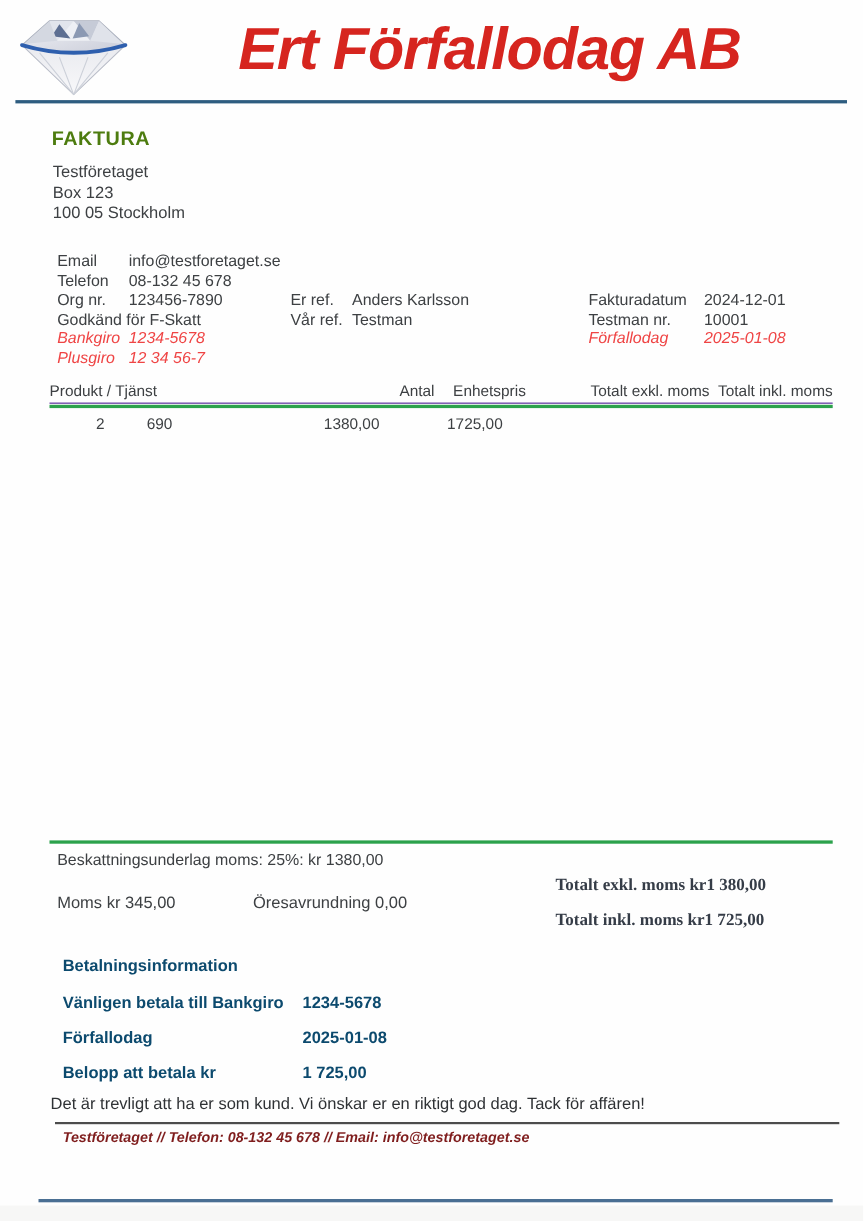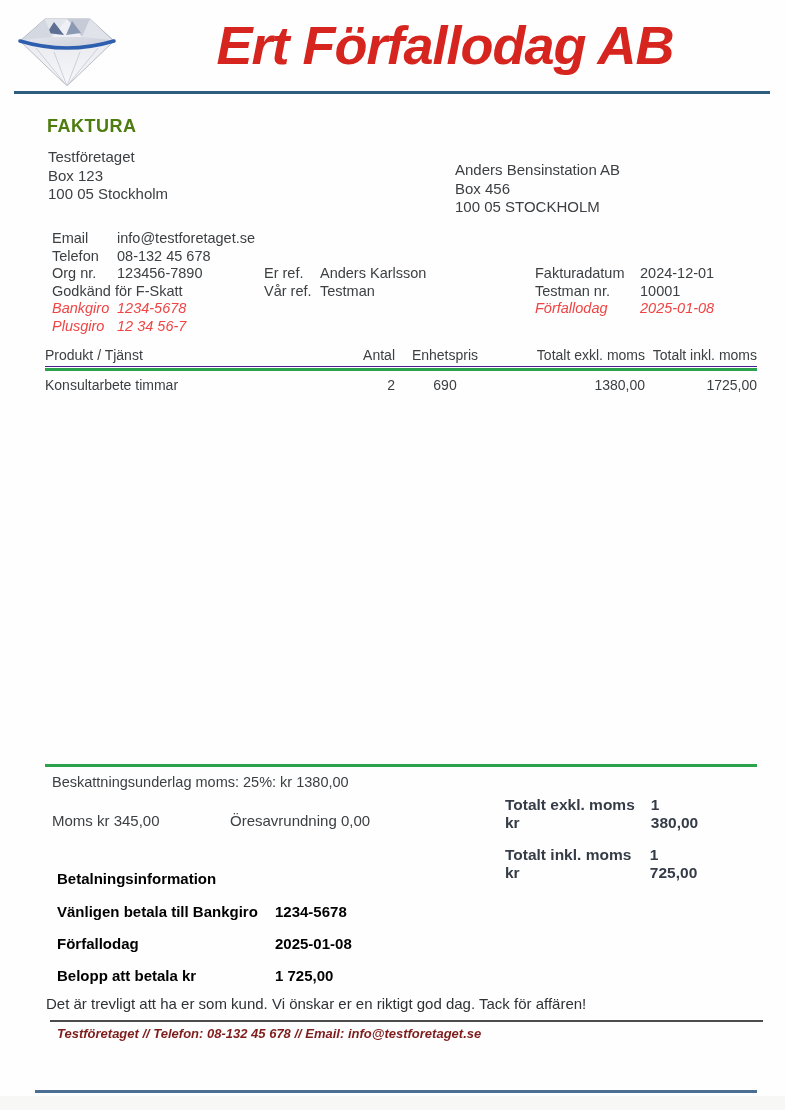--- a/index.html
+++ b/index.html
@@ -37,23 +37,23 @@
   .c2{width:50px;text-align:right;}
   .c3{width:100px;text-align:center;}
   .c4{width:150px;text-align:right;}
   .c5{width:112px;text-align:right;}
   
   .sum-rule{position:absolute;left:45px;top:764px;width:712px;height:3px;background:#2ca24c;}
   .taxbase{position:absolute;left:52px;top:774px;font-size:14.5px;}
   .moms{position:absolute;left:52px;top:812px;font-size:15px;}
   .rounding{position:absolute;left:230px;top:812px;font-size:15px;}
   .totals{position:absolute;left:505px;top:796px;width:205px;font-size:15.5px;font-weight:bold;color:#353c47;}
-  .totals .trow{display:flex;justify-content:flex-start;margin-bottom:14px;}
+  .totals .trow{display:flex;justify-content:flex-start;margin-bottom:14px;font-family:Liberation Serif, serif;}
   
-  .payment{position:absolute;left:57px;top:870px;font-size:15px;font-weight:bold;color:#000000;}
+  .payment{position:absolute;left:57px;top:870px;font-size:15px;font-weight:bold;color:#0c4a6e;}
   .payment .ptitle{margin-bottom:16px;}
   .payment .prow{margin-bottom:15px;}
   .payment .plbl{display:inline-block;width:218px;}
   
   .closing{position:absolute;left:46px;top:995px;font-size:15px;color:#2f3235;}
   .footer-rule{position:absolute;left:50px;top:1020px;width:713px;height:2px;background:#4c4c4c;}
   .footer-text{position:absolute;left:57px;top:1026px;font-size:13px;font-weight:bold;font-style:italic;color:#7f1d1d;}
   .bottom-rule{position:absolute;left:35px;top:1090px;width:722px;height:3px;background:#4a6f93;}
   .scan-edge{position:absolute;left:0;top:1096px;width:785px;height:14px;background:#f7f7f6;}
 </style>
@@ -87,25 +87,20 @@
   </svg>
   <div class="brand-name">Ert Förfallodag AB</div>
   <div class="brand-rule"></div>
 
   <h1 class="faktura">FAKTURA</h1>
   <div class="sender">
     <div>Testföretaget</div>
     <div>Box 123</div>
     <div>100 05 Stockholm</div>
   </div>
-  <div class="recipient">
-    <div>Anders Bensinstation AB</div>
-    <div>Box 456</div>
-    <div>100 05 STOCKHOLM</div>
-  </div>
 
   <div class="contact">
     <div><span class="lbl">Email</span><span>info@testforetaget.se</span></div>
     <div><span class="lbl">Telefon</span><span>08-132 45 678</span></div>
     <div><span class="lbl">Org nr.</span><span>123456-7890</span></div>
     <div>Godkänd för F-Skatt</div>
     <div class="maroon"><span class="lbl">Bankgiro</span><span>1234-5678</span></div>
     <div class="maroon"><span class="lbl">Plusgiro</span><span>12 34 56-7</span></div>
   </div>
 
@@ -123,21 +118,20 @@
   <div class="items">
     <div class="hrow">
       <span class="c1">Produkt / Tjänst</span>
       <span class="c2">Antal</span>
       <span class="c3">Enhetspris</span>
       <span class="c4">Totalt exkl. moms</span>
       <span class="c5">Totalt inkl. moms</span>
     </div>
     <div class="grule"></div>
     <div class="drow">
-      <span class="c1">Konsultarbete timmar</span>
       <span class="c2">2</span>
       <span class="c3">690</span>
       <span class="c4">1380,00</span>
       <span class="c5">1725,00</span>
     </div>
   </div>
 
   <div class="sum-rule"></div>
   <div class="taxbase">Beskattningsunderlag moms: 25%: kr 1380,00</div>
   <div class="moms">Moms kr  345,00</div>

